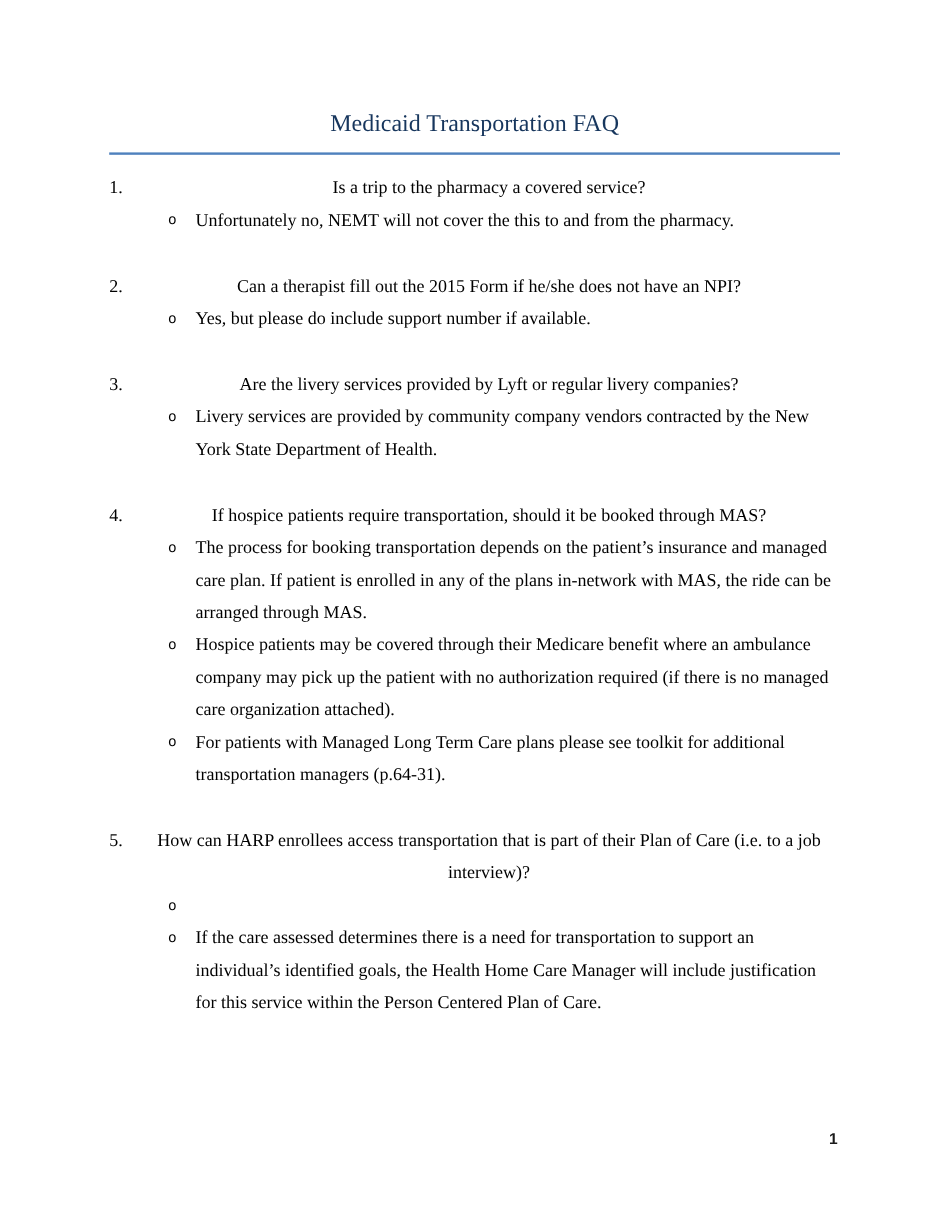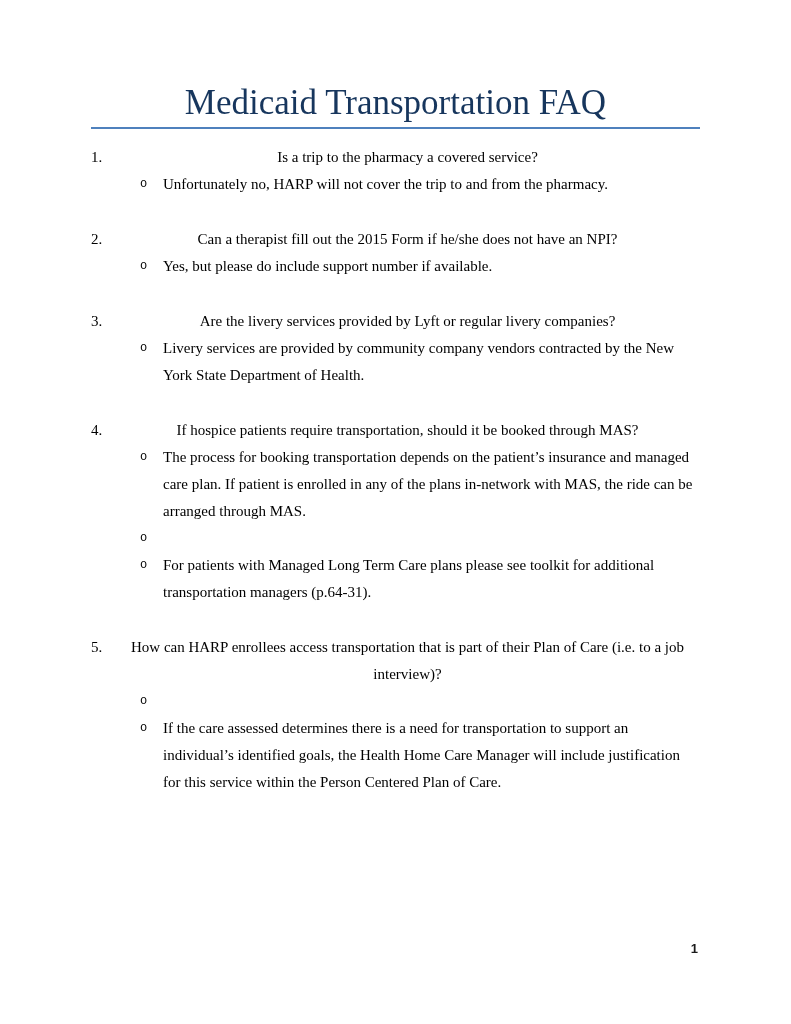--- a/index.html
+++ b/index.html
@@ -19,21 +19,21 @@
   .content {
     position: absolute;
     left: 91px;
     top: 86px;
     width: 609px;
   }
   .doc-title {
     margin: 0;
     padding: 0 0 7px 0;
     text-align: center;
-    font-size: 35px;
+    font-size: 20px;
     line-height: 34px;
     font-weight: normal;
     color: #17365d;
     border-bottom: 2px solid #737373;
   }
   ol.faq-list {
     list-style: none;
     margin: 15px 0 0 0;
     padding: 0;
   }
@@ -90,21 +90,21 @@
     <h1 class="doc-title" style="color: rgb(23, 54, 93); border-bottom-color: rgb(79, 129, 189);">Medicaid Transportation FAQ</h1>
     <ol class="faq-list">
   <li class="faq-item">
     <div class="question-row">
       <span class="question-number">1.</span>
       <span class="question-text">Is a trip to the pharmacy a covered service?</span>
     </div>
     <div class="answer-list">
   <div class="answer-row">
     <span class="bullet-marker">o</span>
-    <span class="answer-text">Unfortunately no, HARP will not cover the trip to and from the pharmacy.</span>
+    <span class="answer-text">Unfortunately no, NEMT will not cover the this to and from the pharmacy.</span>
   </div>
 </div>
   </li>
 
   <li class="faq-item">
     <div class="question-row">
       <span class="question-number">2.</span>
       <span class="question-text">Can a therapist fill out the 2015 Form if he/she does not have an NPI?</span>
     </div>
     <div class="answer-list">
@@ -134,20 +134,21 @@
       <span class="question-text">If hospice patients require transportation, should it be booked through MAS?</span>
     </div>
     <div class="answer-list">
   <div class="answer-row">
     <span class="bullet-marker">o</span>
     <span class="answer-text">The process for booking transportation depends on the patient’s insurance and managed care plan. If patient is enrolled in any of the plans in-network with MAS, the ride can be arranged through MAS.</span>
   </div>
 
   <div class="answer-row">
     <span class="bullet-marker">o</span>
+    <span class="answer-text">Hospice patients may be covered through their Medicare benefit where an ambulance company may pick up the patient with no authorization required (if there is no managed care organization attached).</span>
   </div>
 
   <div class="answer-row">
     <span class="bullet-marker">o</span>
     <span class="answer-text">For patients with Managed Long Term Care plans please see toolkit for additional transportation managers (p.64-31).</span>
   </div>
 </div>
   </li>
 
   <li class="faq-item">

